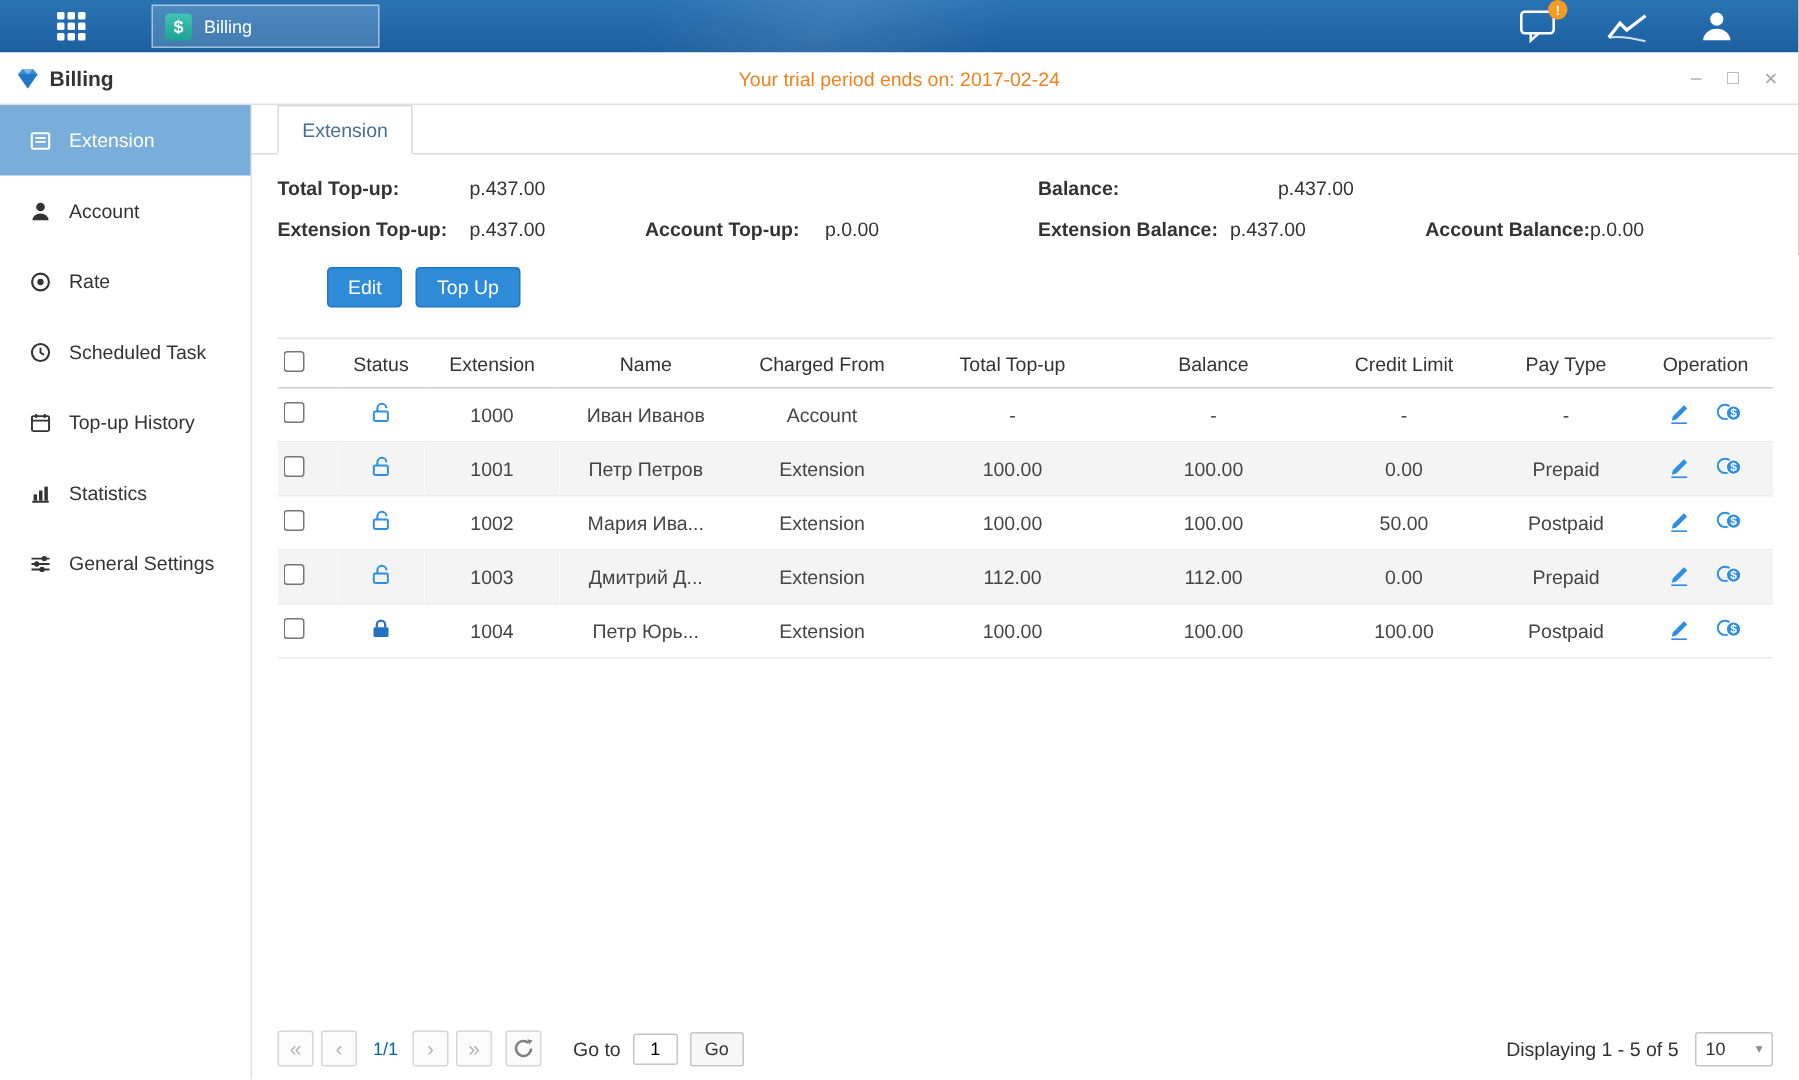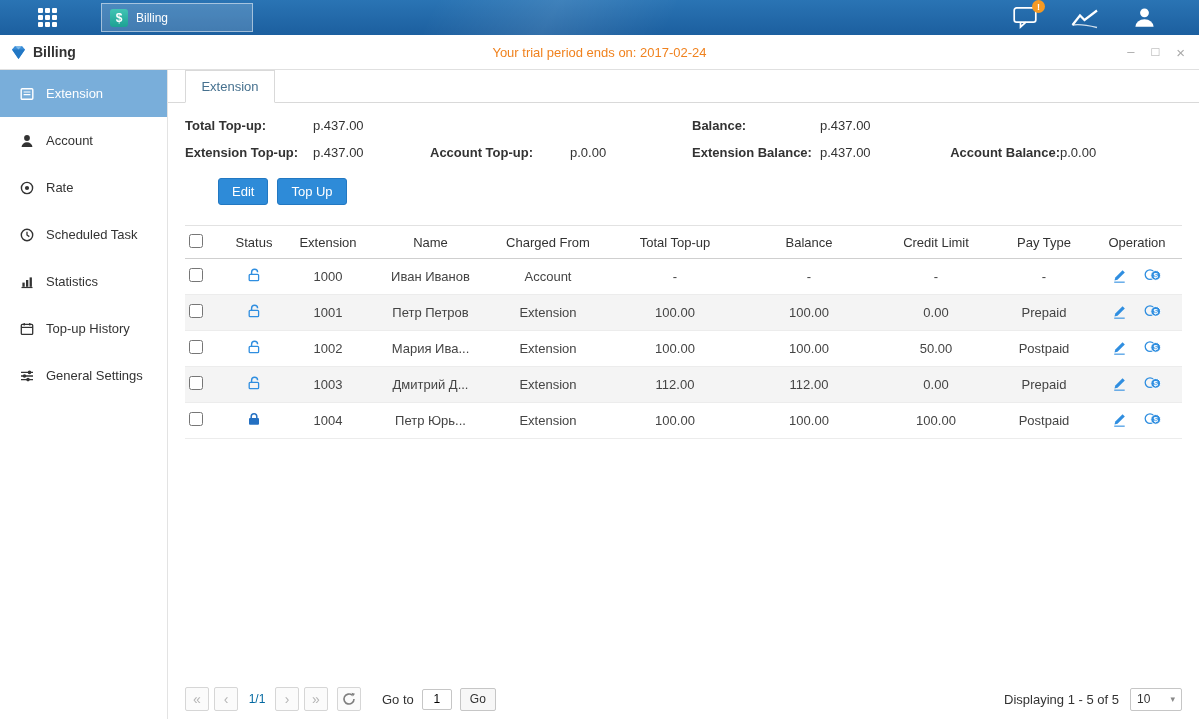--- a/index.html
+++ b/index.html
@@ -42,22 +42,22 @@
   .tab-active { height:33px; width:90px; border:1px solid #d9d9d9; border-bottom:1px solid #fff; margin-bottom:-1px;
     display:flex; align-items:center; justify-content:center; font-size:13px; color:#46718f; background:#fff; cursor:pointer; }
 
   .content { flex:1; display:flex; flex-direction:column; padding:15px 17px 8px; overflow:hidden; }
 
   
   .summary { display:grid; grid-template-columns:245px 262px 237px 1fr; row-gap:12px; font-size:13px; color:#333; }
   .sum-cell { display:flex; align-items:baseline; }
   .sum-label { font-weight:bold; flex:none; }
   .w1 { width:128px; } .w2 { width:120px; } .w3 { width:128px; } .w4 { width:131px; }
-  .r1c1 { grid-row:1; grid-column:1; } .r1c3 { grid-row:1; grid-column:3; }
-  .r2c1 { grid-row:2; grid-column:1; } .r2c2 { grid-row:2; grid-column:2;gap:20px; }
+  .r1c1 { grid-row:1; grid-column:1; } .r1c3 { grid-row:1; grid-column:3;gap:32px; }
+  .r2c1 { grid-row:2; grid-column:1; } .r2c2 { grid-row:2; grid-column:2; }
   .r2c3 { grid-row:2; grid-column:3;align-items:center; } .r2c4 { grid-row:2; grid-column:4;text-align:right; }
 
   .btn-row { margin-top:18px; display:flex; gap:9px;padding-left:33px; }
   .btn-primary { background:#2e8bd8; border:1px solid #2278c2; color:#fff; font-size:13px; height:27px; padding:0 13px;
     border-radius:3px; cursor:pointer; font-family:inherit; }
 
   
   table.tbl { margin-top:20px; border-collapse:collapse; table-layout:fixed; width:100%; }
   .tbl th { font-size:13px; color:#333; font-weight:normal; height:33px; border-top:1px solid #e2e2e2; border-bottom:1px solid #cfcfcf; text-align:center; }
   .tbl td { font-size:13px; color:#444; height:36px; text-align:center; border-bottom:1px solid #ececec;
@@ -174,34 +174,34 @@
       </div>
       <div class="side-item">
         <svg width="16" height="16" viewBox="0 0 16 16">
           <circle cx="8" cy="8" r="5.7" fill="none" stroke="currentColor" stroke-width="1.4"></circle>
           <path d="M8 4.8V8l2.3 1.6" fill="none" stroke="currentColor" stroke-width="1.3"></path>
         </svg>
         <span>Scheduled Task</span>
       </div>
       <div class="side-item">
         <svg width="16" height="16" viewBox="0 0 16 16">
+          <rect x="2.3" y="3.4" width="11.4" height="10" rx="1" fill="none" stroke="currentColor" stroke-width="1.3"></rect>
+          <path d="M2.3 6.4h11.4" stroke="currentColor" stroke-width="1.2"></path>
+          <path d="M5.2 2v2.6M10.8 2v2.6" stroke="currentColor" stroke-width="1.3"></path>
+        </svg>
+        <span>Top-up History</span>
+      </div>
+      <div class="side-item">
+        <svg width="16" height="16" viewBox="0 0 16 16">
           <path d="M2.5 13.5h11" stroke="currentColor" stroke-width="1.2"></path>
           <rect x="3.4" y="8.6" width="2.3" height="4.2" fill="currentColor"></rect>
           <rect x="7" y="6" width="2.3" height="6.8" fill="currentColor"></rect>
           <rect x="10.6" y="3.4" width="2.3" height="9.4" fill="currentColor"></rect>
         </svg>
         <span>Statistics</span>
-      </div>
-      <div class="side-item">
-        <svg width="16" height="16" viewBox="0 0 16 16">
-          <rect x="2.3" y="3.4" width="11.4" height="10" rx="1" fill="none" stroke="currentColor" stroke-width="1.3"></rect>
-          <path d="M2.3 6.4h11.4" stroke="currentColor" stroke-width="1.2"></path>
-          <path d="M5.2 2v2.6M10.8 2v2.6" stroke="currentColor" stroke-width="1.3"></path>
-        </svg>
-        <span>Top-up History</span>
       </div>
       <div class="side-item">
         <svg width="16" height="16" viewBox="0 0 16 16">
           <path d="M2 4.4h12M2 8h12M2 11.6h12" stroke="currentColor" stroke-width="1.3"></path>
           <circle cx="10.5" cy="4.4" r="1.8" fill="currentColor"></circle>
           <circle cx="5.5" cy="8" r="1.8" fill="currentColor"></circle>
           <circle cx="9" cy="11.6" r="1.8" fill="currentColor"></circle>
         </svg>
         <span>General Settings</span>
       </div>

